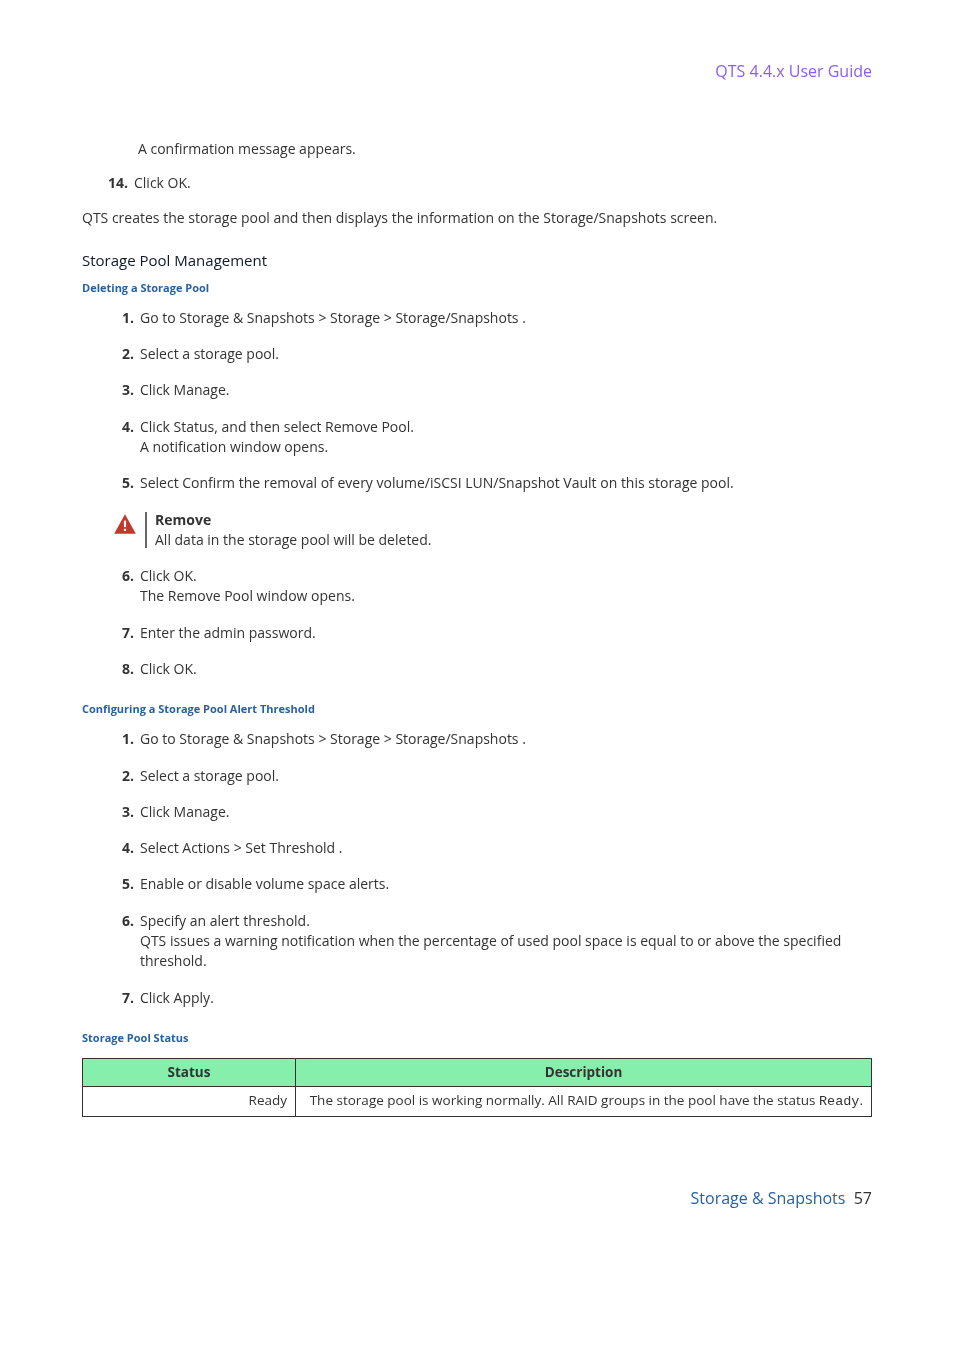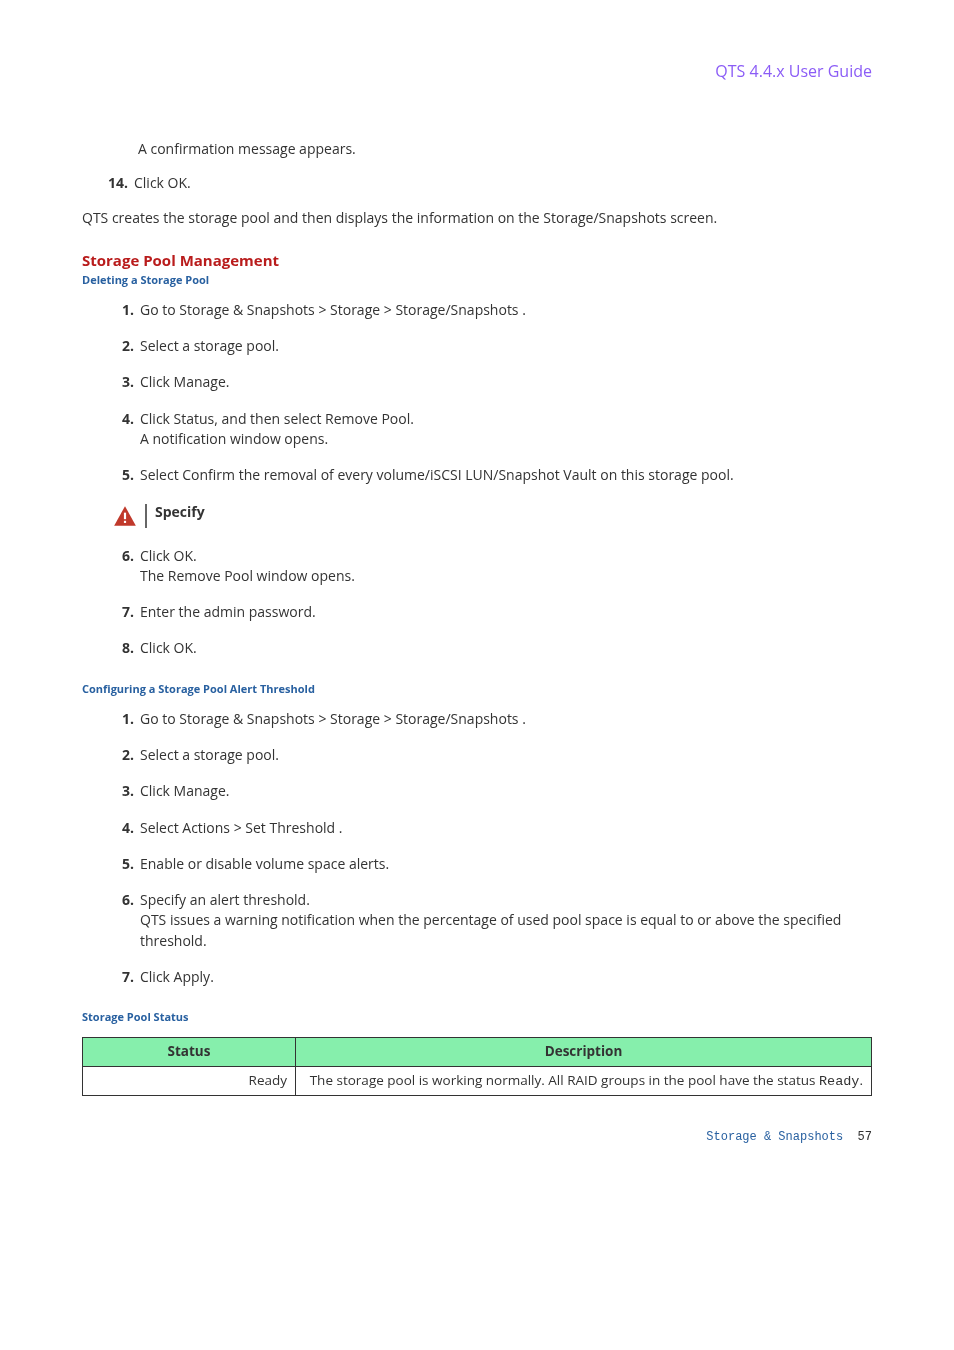--- a/index.html
+++ b/index.html
@@ -17,21 +17,21 @@
     text-align: right;
     color: #8b5cf6;
     font-size: 16px;
     margin-bottom: 56px;
   }
   .indent-step { margin-left: 56px; margin-bottom: 14px; }
   .step-row { display: flex; margin-bottom: 14px; }
   .step-num { width: 26px; text-align: right; margin-right: 6px; font-weight: 700; }
   .step-body { flex: 1; }
   .para { margin-bottom: 20px; }
-  .blue-heading { color: #b91c1c; font-weight: 700; font-size: 15px; margin-top: 22px; margin-bottom: 0; }
+  .blue-heading { color: #0f172a; font-weight: 400; font-size: 15px; margin-top: 22px; margin-bottom: 8px; }
   .blue-sub { color: #2860a0; font-weight: 700; font-size: 11px; margin-bottom: 12px; }
   .blue-sub.mt { margin-top: 22px; }
   ol.steps { list-style: none; margin-left: 30px; }
   ol.steps > li { display: flex; margin-bottom: 16px; }
   ol.steps > li .n { width: 22px; text-align: right; font-weight: 700; margin-right: 6px; }
   ol.steps > li .b { flex: 1; }
   b { font-weight: 400; margin-top: 30px; }
   .code { font-family: "Courier New", monospace; font-size: 13.5px; }
   .callout {
     display: flex;
@@ -60,23 +60,22 @@
     font-size: 13.5px;
   }
   table.status th {
     background: #86efac;
     text-align: center;
     font-weight: 700;
   }
   .footer-right {
     text-align: right;
     color: #2860a0;
-    font-size: 12px;
-    margin-top: 33px;
-    font-family: Liberation Mono, monospace;
+    font-size: 16px;
+    margin-top: 70px;
   }
   .footer-right .pg { color: #333; }
 </style>
 </head>
 <body>
 
 <div class="header-right">QTS 4.4.x User Guide</div>
 
 <div class="indent-step">A confirmation message appears.</div>
 
@@ -127,21 +126,22 @@
 </ol>
 
 <div class="callout">
   <svg class="callout-icon" viewBox="0 0 24 24">
     <path fill="#c0392b" d="M12 2 L22 20 L2 20 Z"></path>
     <rect x="11" y="8" width="2" height="6" fill="#fff"></rect>
     <rect x="11" y="15.5" width="2" height="2" fill="#fff"></rect>
   </svg>
   <div class="callout-bar"></div>
   <div class="callout-body">
-    <div class="callout-title">Specify</div>
+    <div class="callout-title">Remove</div>
+    <div>All data in the storage pool will be deleted.</div>
   </div>
 </div>
 
 <ol class="steps">
   <li>
       <div class="n">6.</div>
       <div class="b">
     <span>Click </span><b>OK</b><span>.</span><br>
     <span>The </span><b>Remove Pool</b><span> window opens.</span>
   </div>

